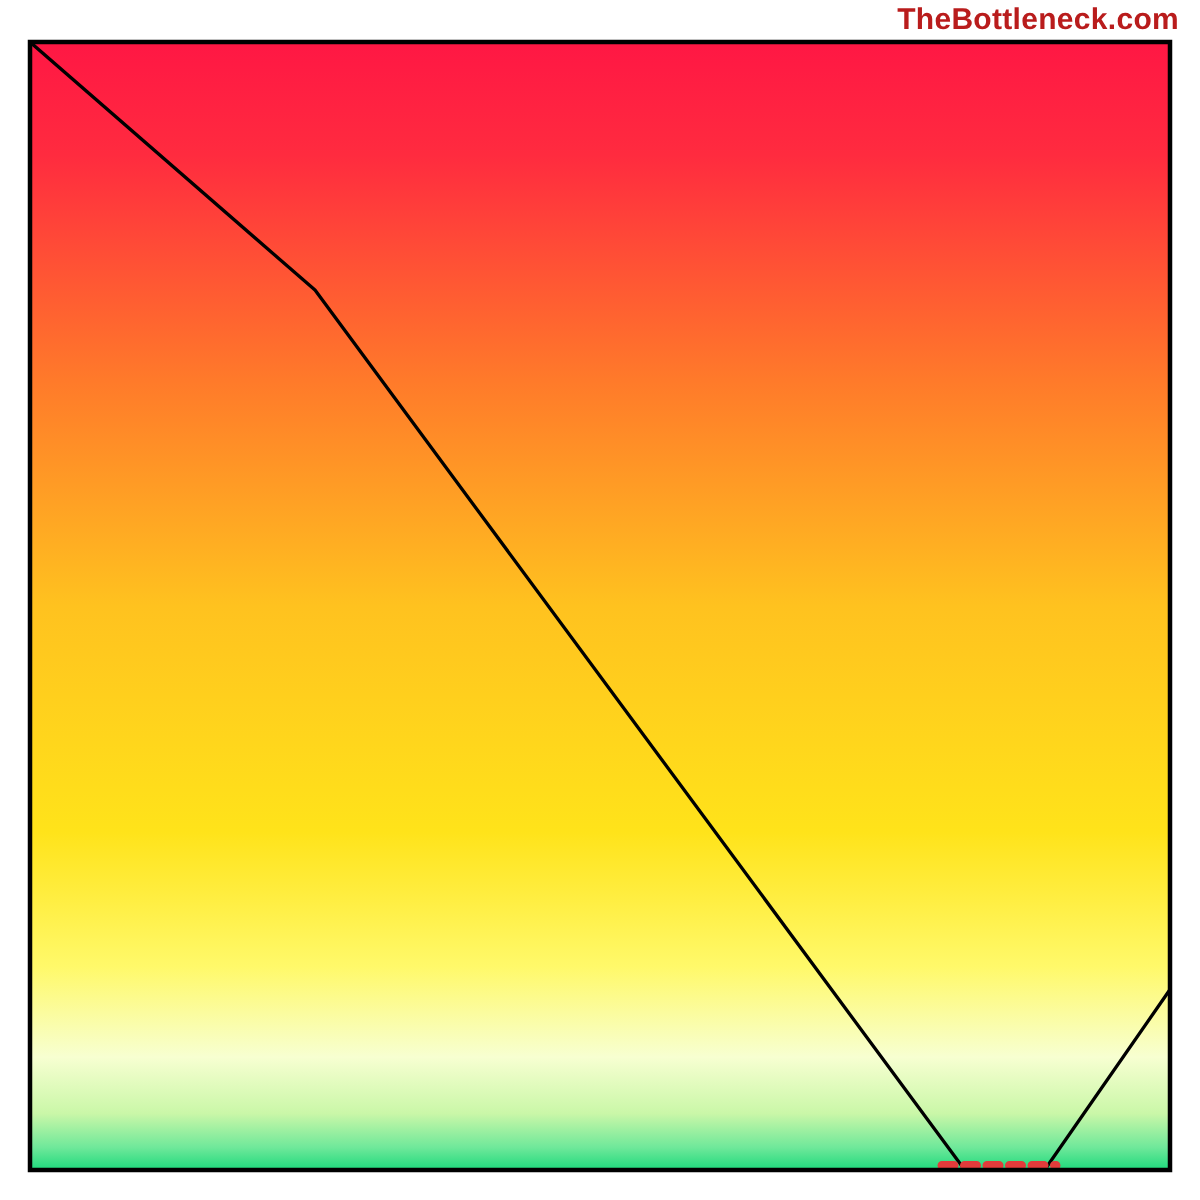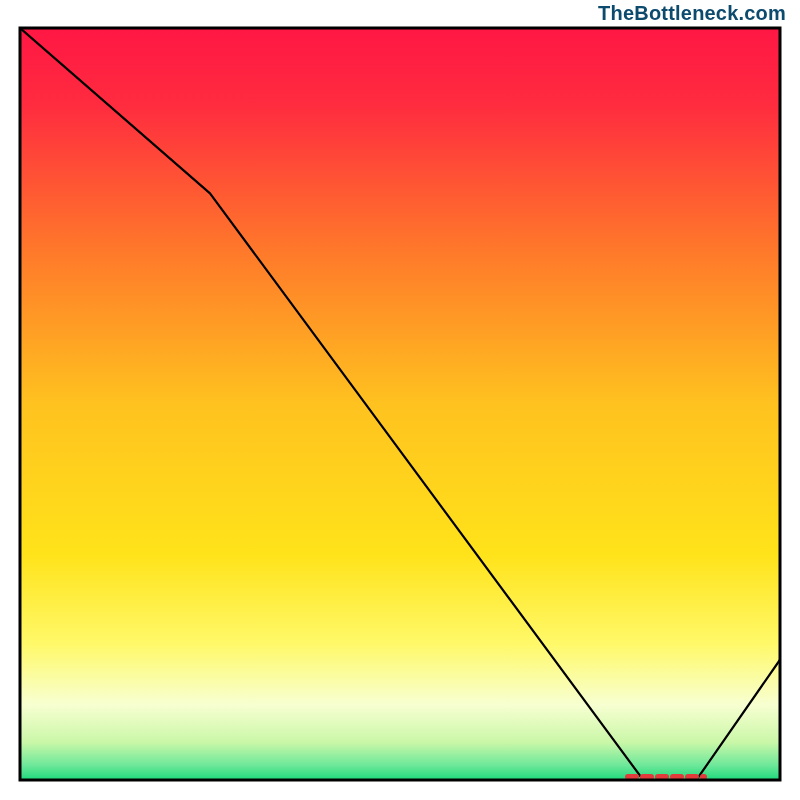--- a/index.html
+++ b/index.html
@@ -10,21 +10,21 @@
     background: #ffffff;
     font-family: Arial, Helvetica, sans-serif;
     overflow: hidden;
   }
   .watermark {
     position: absolute;
     top: 2px;
     right: 14px;
     font-size: 20px;
     font-weight: bold;
-    color: #0c4a6e;
+    color: #b91c1c;
     letter-spacing: 0.2px;
     z-index: 20;
   }
   .plot-wrap {
     position: absolute;
     left: 18px;
     top: 26px;
     width: 764px;
     height: 756px;
   }

